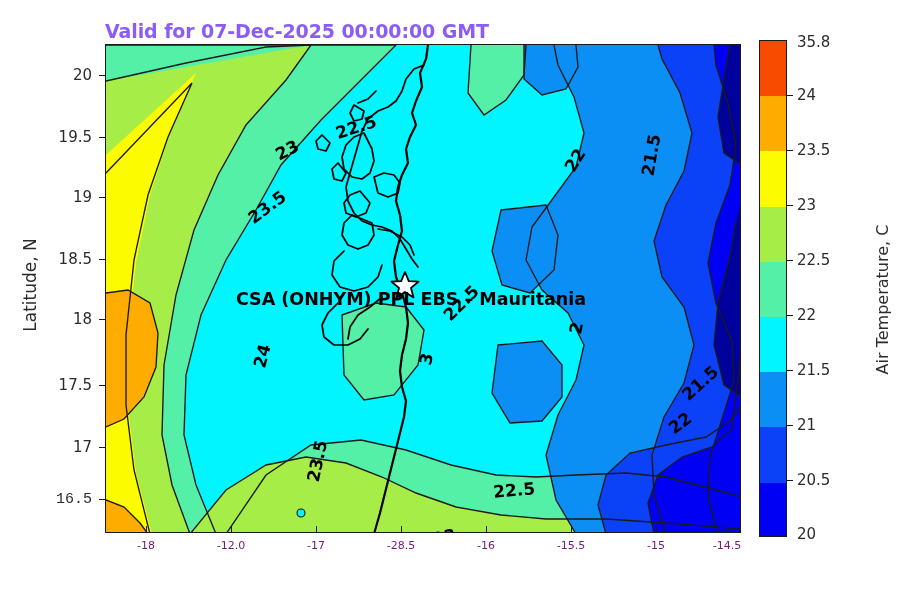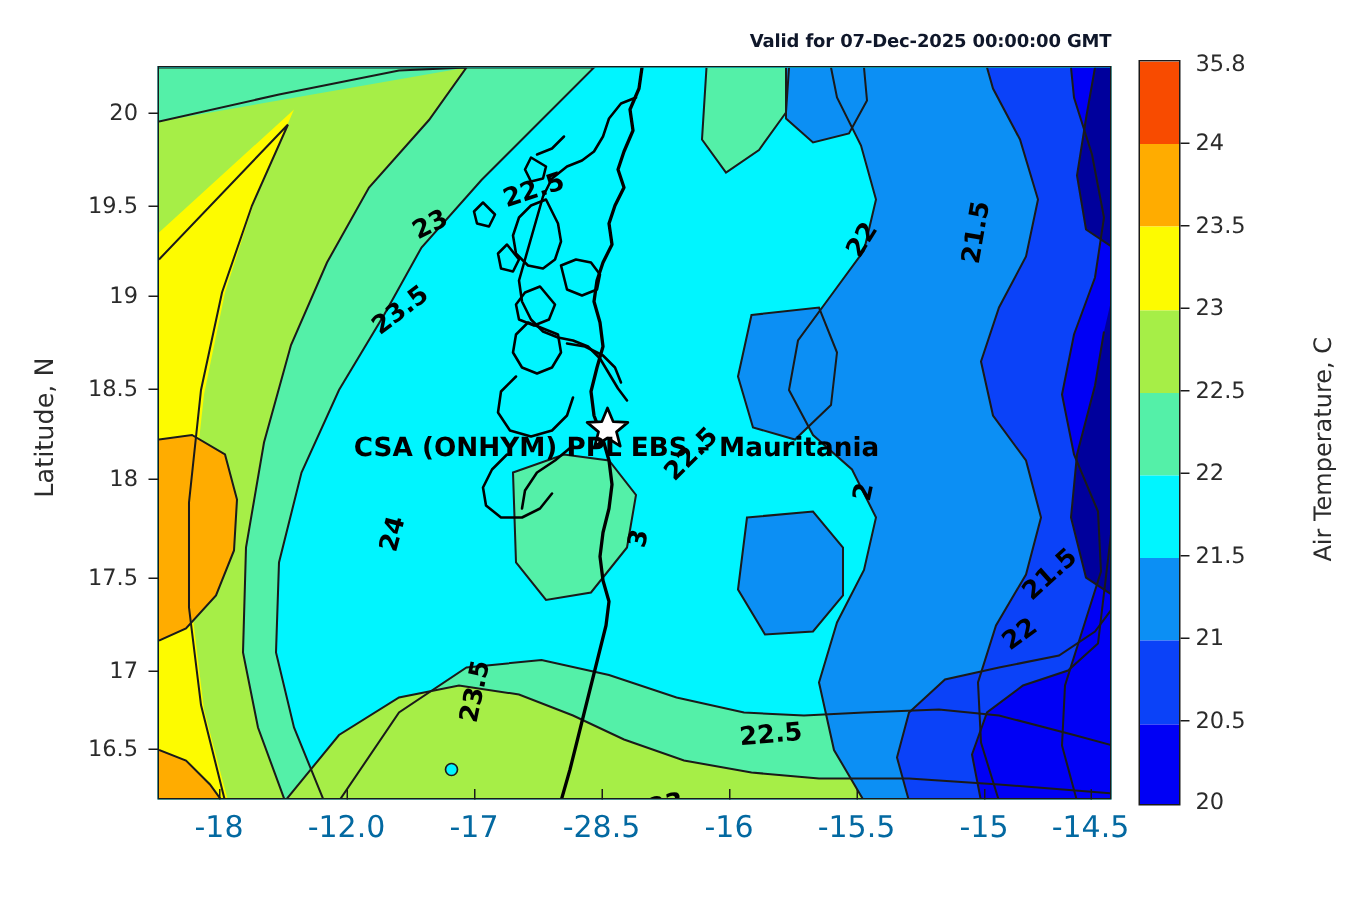--- a/index.html
+++ b/index.html
@@ -6,39 +6,39 @@
   body{
     width:900px;height:600px;background:#ffffff;overflow:hidden;
     font-family:"DejaVu Sans","Liberation Sans",sans-serif;
     position:relative;
   }
   #root{position:absolute;left:0;top:0;width:900px;height:600px;}
 
   
   .title{
     position:absolute;left:105px;top:20px;width:636px;
-    text-align:right;font-size:12px;font-weight:bold;color:#0f172a;
+    text-align:left;font-size:19px;font-weight:bold;color:#8b5cf6;
     letter-spacing:-0.1px;
   }
 
   
   .plot{
     position:absolute;left:105px;top:44px;width:636px;height:489px;
     border:1.6px solid #1a1a1a;box-sizing:border-box;overflow:hidden;
     background:#00ffff;
   }
   .plot svg{position:absolute;left:0;top:0;}
 
   
   .tick{position:absolute;background:#1a1a1a;}
   .tick.x{width:1.4px;height:7px;}
   .tick.y{height:1.4px;width:7px;}
 
   
-  .xlab{position:absolute;font-size:20px;color:#0369a1;text-align:center;
+  .xlab{position:absolute;font-size:11px;color:#701a75;text-align:center;
         transform:translateX(-50%);white-space:nowrap;}
   .ylab{position:absolute;font-size:15px;color:#2b2b2b;text-align:right;
         transform:translateY(-50%);white-space:nowrap;}
 
   
   .xtitle{position:absolute;left:105px;top:570px;width:636px;text-align:center;
           font-size:17px;color:#2b2b2b;}
   .ytitle{position:absolute;left:-60px;top:275px;width:180px;text-align:center;
           font-size:17px;color:#2b2b2b;transform:rotate(-90deg);
           transform-origin:50% 50%;}
@@ -279,21 +279,21 @@
 
   <div class="tick y" style="left:99px;top:499px;"></div>
   <div class="tick y" style="left:99px;top:447px;"></div>
   <div class="tick y" style="left:99px;top:385px;"></div>
   <div class="tick y" style="left:99px;top:319px;"></div>
   <div class="tick y" style="left:99px;top:259px;"></div>
   <div class="tick y" style="left:99px;top:197px;"></div>
   <div class="tick y" style="left:99px;top:137px;"></div>
   <div class="tick y" style="left:99px;top:75px;"></div>
 
-  <div class="ylab" style="left:30px;top:499px;width:62px;">16.5</div>
+  <div class="ylab" style="left:30px;top:499px;width:62px;font-family:Liberation Mono, monospace;">16.5</div>
   <div class="ylab" style="left:30px;top:447px;width:62px;">17</div>
   <div class="ylab" style="left:30px;top:385px;width:62px;">17.5</div>
   <div class="ylab" style="left:30px;top:319px;width:62px;">18</div>
   <div class="ylab" style="left:30px;top:259px;width:62px;">18.5</div>
   <div class="ylab" style="left:30px;top:197px;width:62px;">19</div>
   <div class="ylab" style="left:30px;top:137px;width:62px;">19.5</div>
   <div class="ylab" style="left:30px;top:75px;width:62px;">20</div>
 
   <div class="ytitle">Latitude, N</div>
 

